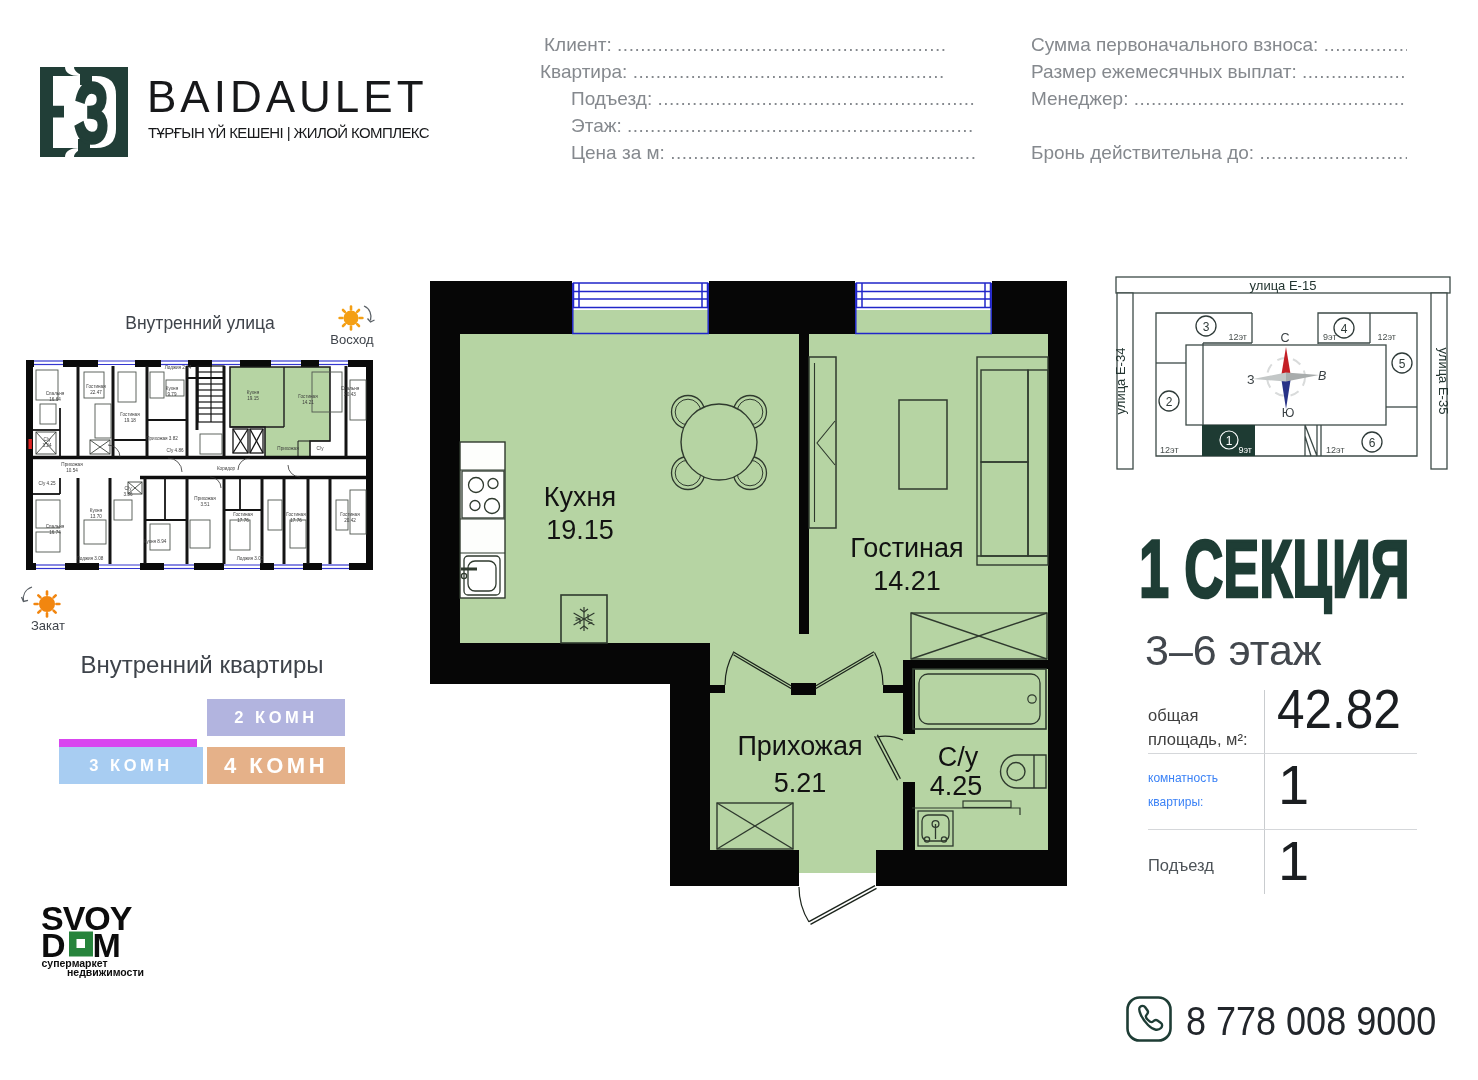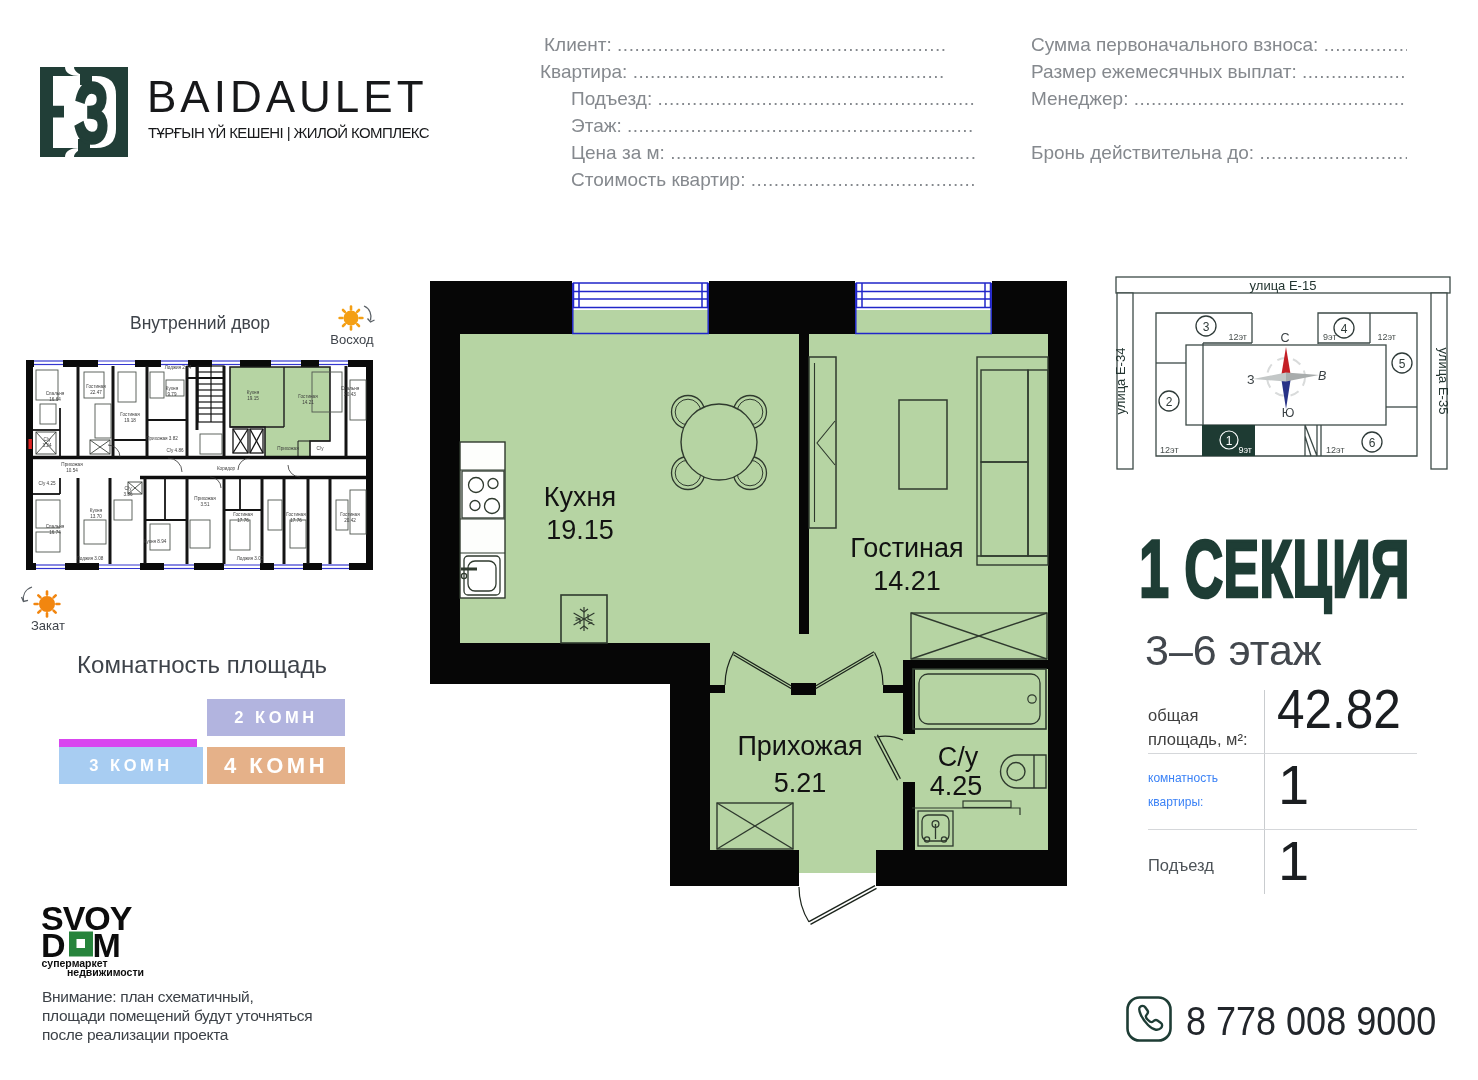--- a/index.html
+++ b/index.html
@@ -30,28 +30,27 @@
 
 <div class="abs" style="left:147px;top:72px;font-size:44px;color:#17181a;letter-spacing:4px;white-space:nowrap;">BAIDAULET</div>
 
 <div class="abs" style="left:148px;top:124px;font-size:15px;color:#17181a;letter-spacing:-0.6px;white-space:nowrap;">ТҰРҒЫН ҮЙ КЕШЕНІ | ЖИЛОЙ КОМПЛЕКС</div>
 
 <div class="formrow" style="left:544px;top:34px;width:404px;">Клиент: <span class="dots"></span></div>
 <div class="formrow" style="left:540px;top:61px;width:404px;">Квартира: <span class="dots"></span></div>
 <div class="formrow" style="left:571px;top:88px;width:404px;">Подъезд: <span class="dots"></span></div>
 <div class="formrow" style="left:571px;top:115px;width:404px;">Этаж: <span class="dots"></span></div>
 <div class="formrow" style="left:571px;top:142px;width:404px;">Цена за м: <span class="dots"></span></div>
-<div class="formrow" style="left:571px;top:169px;width:404px;">Стоимость квартир: <span class="dots"></span></div>
 
 <div class="formrow" style="left:1031px;top:34px;width:376px;">Сумма первоначального взноса: <span class="dots"></span></div>
 <div class="formrow" style="left:1031px;top:61px;width:376px;">Размер ежемесячных выплат: <span class="dots"></span></div>
 <div class="formrow" style="left:1031px;top:88px;width:376px;">Менеджер: <span class="dots"></span></div>
 <div class="formrow" style="left:1031px;top:142px;width:376px;">Бронь действительна до: <span class="dots"></span></div>
 
-<div class="abs" style="left:70px;top:313px;width:260px;text-align:center;font-size:17.5px;color:#3e434a;">Внутренний двор</div>
+<div class="abs" style="left:70px;top:313px;width:260px;text-align:center;font-size:17.5px;color:#3e434a;">Внутренний улица</div>
 
 <div class="abs" style="left:337px;top:304px;">
 <svg width="40" height="32" viewBox="0 0 40 32">
   <g>
     <circle cx="14" cy="14" r="7.5" fill="#f49f14"></circle>
     <g stroke="#f49f14" stroke-width="2.6" stroke-linecap="round">
       <line x1="14" y1="2.6" x2="14" y2="5.4"></line>
             <line x1="14" y1="22.6" x2="14" y2="25.4"></line>
       <line x1="2.6" y1="14" x2="5.4" y2="14"></line>
             <line x1="22.6" y1="14" x2="25.4" y2="14"></line>
@@ -306,21 +305,21 @@
             <line x1="33.6" y1="12.4" x2="35.7" y2="10.3"></line>
     </g>
     <path d="M12,2 C5,4.5 2.5,10.5 3.5,16.5" fill="none" stroke="#5a6066" stroke-width="1.3"></path>
     <path d="M1.5,12 l2,4.5 l4.5,-1.2" fill="none" stroke="#5a6066" stroke-width="1.3"></path>
   </g>
 </svg>
 </div>
 
 <div class="abs" style="left:25px;top:618px;width:46px;text-align:center;font-size:13px;color:#3e434a;">Закат</div>
 
-<div class="abs" style="left:42px;top:651px;width:320px;text-align:center;font-size:24px;color:#3e434a;">Комнатность площадь</div>
+<div class="abs" style="left:42px;top:651px;width:320px;text-align:center;font-size:24px;color:#3e434a;">Внутренний квартиры</div>
 
 <div class="abs" style="left:59px;top:699px;width:138px;height:37px;background:#d946ef;color:#fff;font-size:16.5px;font-weight:bold;letter-spacing:3.5px;text-align:center;line-height:37px;margin-top:40px;">1 КОМН</div>
 
 <div class="abs" style="left:207px;top:699px;width:138px;height:37px;background:#b2b4df;color:#fff;font-size:16.5px;font-weight:bold;letter-spacing:3.5px;text-align:center;line-height:37px;">2 КОМН</div>
 
 <div class="abs" style="left:59px;top:747px;width:144px;height:37px;background:#a8cdf2;color:#fff;font-size:16.5px;font-weight:bold;letter-spacing:3.5px;text-align:center;line-height:37px;">3 КОМН</div>
 
 <div class="abs" style="left:207px;top:747px;width:138px;height:37px;background:#e5b189;color:#fff;font-size:22px;font-weight:bold;letter-spacing:3.5px;text-align:center;line-height:37px;">4 КОМН</div>
 
 <div id="svoydom" class="abs" style="left:40px;top:903px;">
@@ -328,21 +327,20 @@
   <text x="1" y="27" font-family="Liberation Sans,sans-serif" font-size="34" font-weight="bold" letter-spacing="-1" fill="#0c0c0c">SVOY</text>
   <text x="1" y="53.5" font-family="Liberation Sans,sans-serif" font-size="34" font-weight="bold" fill="#0c0c0c">D</text>
   <rect x="29" y="28.5" width="24" height="25" fill="#27843c"></rect>
   <rect x="36.5" y="36" width="8.5" height="9" fill="#fff"></rect>
   <text x="52.5" y="53.5" font-family="Liberation Sans,sans-serif" font-size="34" font-weight="bold" fill="#0c0c0c">M</text>
   <text x="1.5" y="64" font-family="Liberation Sans,sans-serif" font-size="10.5" font-weight="bold" fill="#0c0c0c">супермаркет</text>
   <text x="27" y="72.5" font-family="Liberation Sans,sans-serif" font-size="10.5" font-weight="bold" fill="#0c0c0c">недвижимости</text>
 </svg>
 </div>
 
-<div class="abs" style="left:42px;top:986.5px;font-size:15.5px;line-height:19px;letter-spacing:-0.3px;color:#3c4147;">Внимание: план схематичный,<br>площади помещений будут уточняться<br>после реализации проекта</div>
 
 <div class="abs" style="left:420px;top:270px;width:680px;height:680px;">
 <svg width="680" height="680" viewBox="420 270 680 680">
 
 <g>
           <rect x="460" y="334" width="339" height="309" fill="#b6d4a3"></rect>
 <rect x="710" y="643" width="106" height="42" fill="#b6d4a3"></rect>
 <rect x="795" y="630" width="21" height="55" fill="#b6d4a3"></rect>
 <rect x="572" y="308" width="137" height="26" fill="#b6d4a3"></rect>
         </g>

